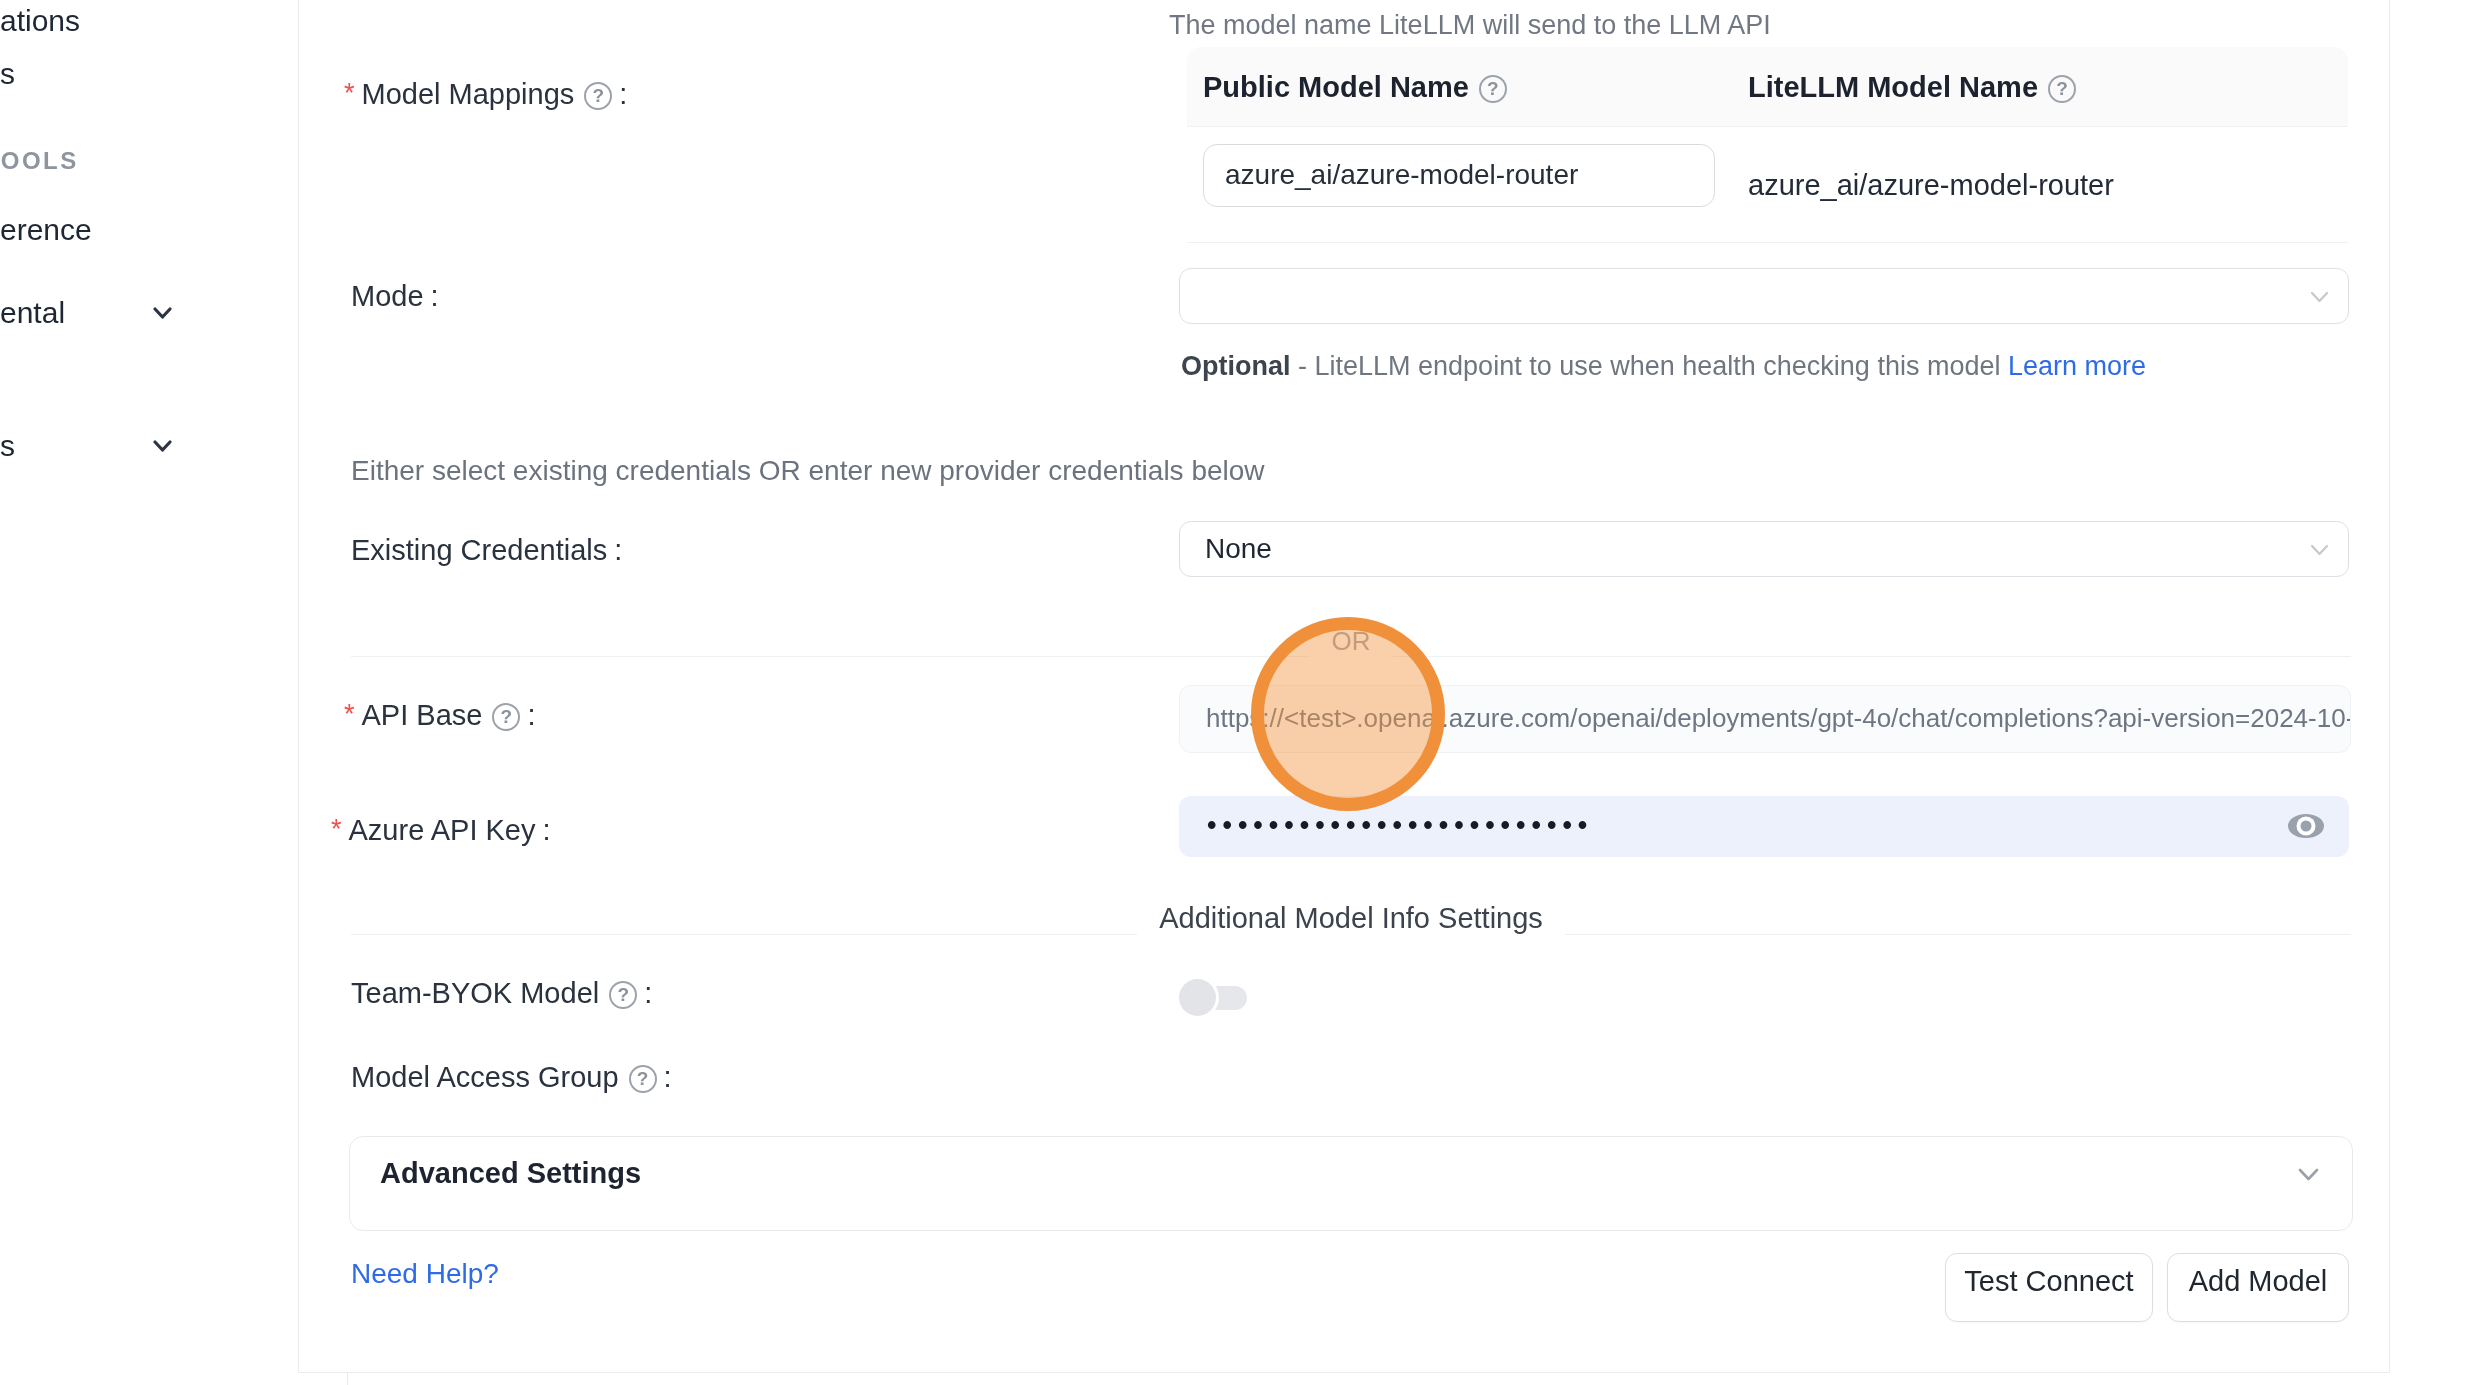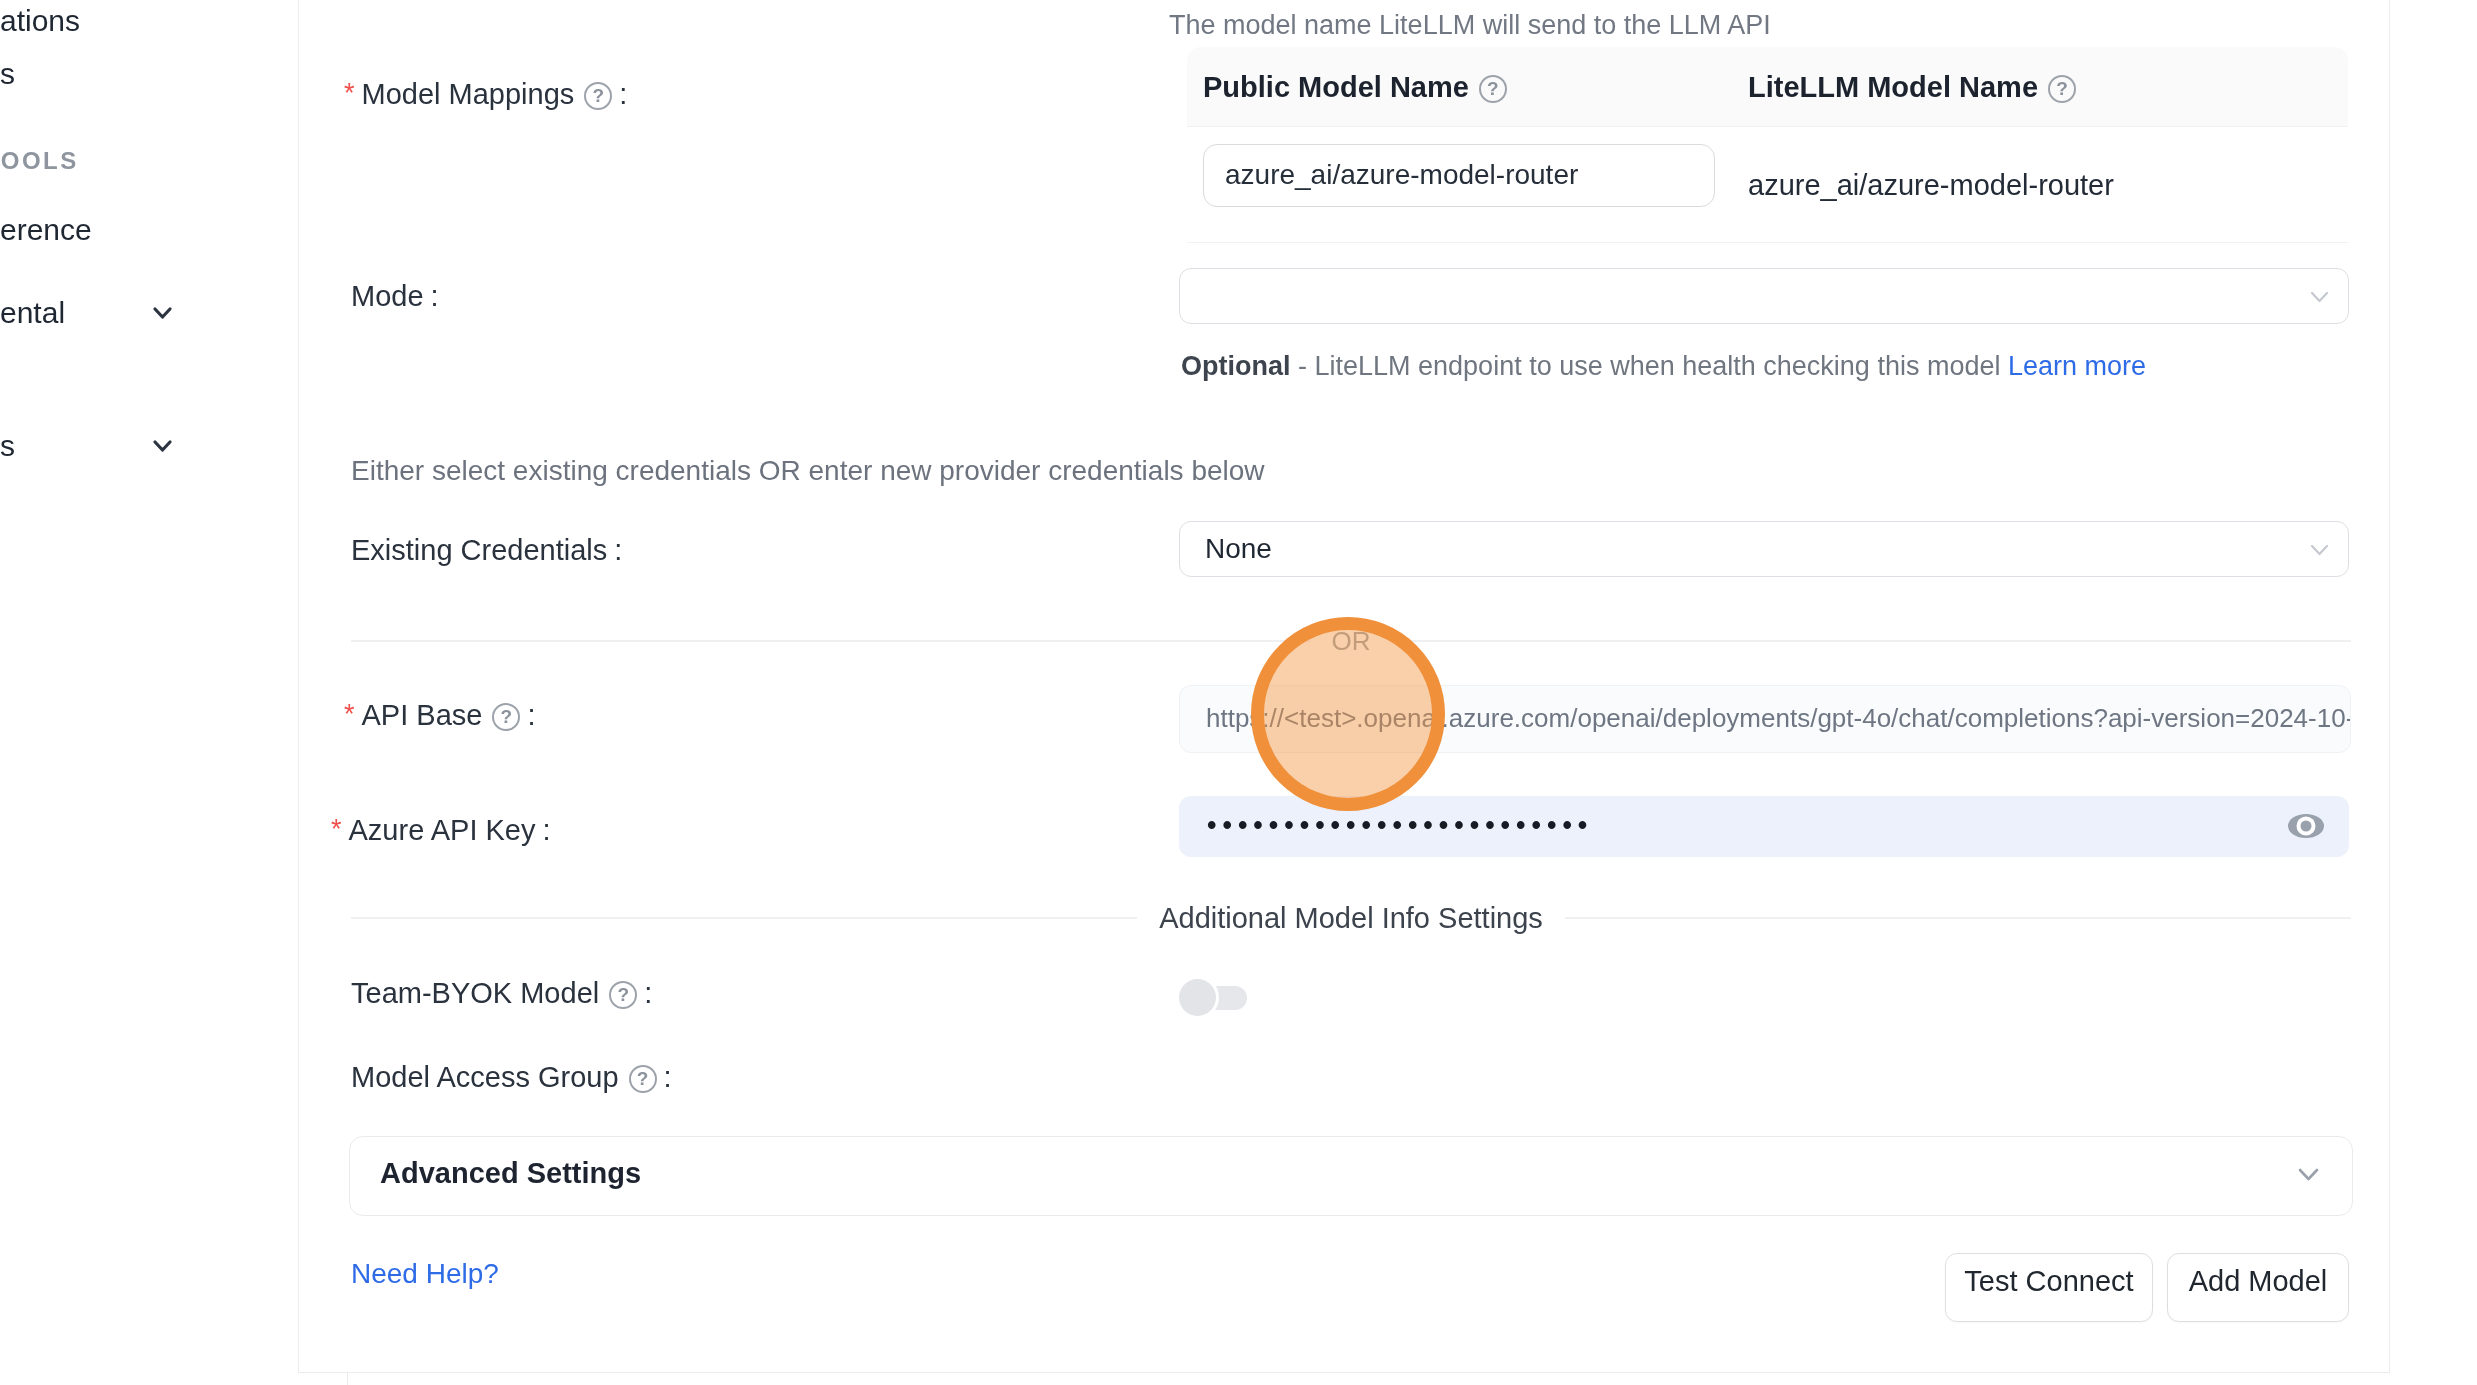--- a/index.html
+++ b/index.html
@@ -72,21 +72,21 @@
   .mm-row { position: relative; height: 116px; border-bottom: 1px solid #eff1f3; background: #fff; }
   .mm-input {
     position: absolute; left: 16px; top: 17px; width: 512px; height: 63px;
     border: 1.5px solid #d9dcdf; border-radius: 14px; background: #fff;
     font-size: 28px; color: #262e3a; line-height: 60px; padding-left: 21px;
     white-space: nowrap; overflow: hidden;
   }
   .mm-cell-text { position: absolute; top: 0; line-height: 116px; font-size: 29px; color: #232b37; white-space: nowrap; }
 
   
-  .divider-row { position: absolute; display: flex; align-items: center; }
+  .divider-row { position: absolute; display: flex; align-items: flex-end; }
   .divider-row .line { flex: 1; height: 1.5px; background: #eef0f2; }
   .divider-row .divider-label { padding: 0 22px; white-space: nowrap; }
   .or-label { font-size: 26px; color: #9aa1aa; }
   .section-label { font-size: 29px; color: #3c434d; }
 
   
   .readonly-input {
     position: absolute; left: 880px; top: 685px; width: 1172px; height: 68px;
     background: #fafbfc; border: 1.5px solid #eff1f4; border-radius: 12px;
     font-size: 26px; color: #6e7683; line-height: 65px; padding-left: 26px;
@@ -105,21 +105,21 @@
   }
   .eye-btn { position: absolute; right: 24px; top: 15px; width: 38px; height: 30px; cursor: pointer; }
 
   
   .toggle { position: absolute; left: 880px; top: 979px; width: 68px; height: 37px; cursor: pointer; }
   .toggle .track { position: absolute; left: 13px; top: 7px; width: 55px; height: 24px; border-radius: 12px; background: #e5e7ea; }
   .toggle .knob  { position: absolute; left: 0; top: 0; width: 37px; height: 37px; border-radius: 50%; background: #e2e4e8; box-shadow: 0 0 0 3px #ffffff, 0 1px 3px rgba(0,0,0,0.08); }
 
   
   .adv-box {
-    position: absolute; left: 50px; top: 1136px; width: 2004px; height: 80px;
+    position: absolute; left: 50px; top: 1136px; width: 2004px; height: 95px;
     border: 1.5px solid #e8eaed; border-radius: 14px; background: #fff; cursor: pointer; padding-left: 8px;
   }
   .adv-label { position: absolute; left: 30px; top: 0; line-height: 73px; font-size: 29px; font-weight: 700; color: #1d2430; }
   .adv-chevron { position: absolute; right: 30px; top: 24px; width: 27px; height: 27px; }
 
   
   .link { color: #2e6be6; cursor: pointer; }
   .need-help { position: absolute; left: 52px; top: 1258px; font-size: 28px; }
   .btn {
     position: absolute; top: 1253px; height: 69px; background: #ffffff;

